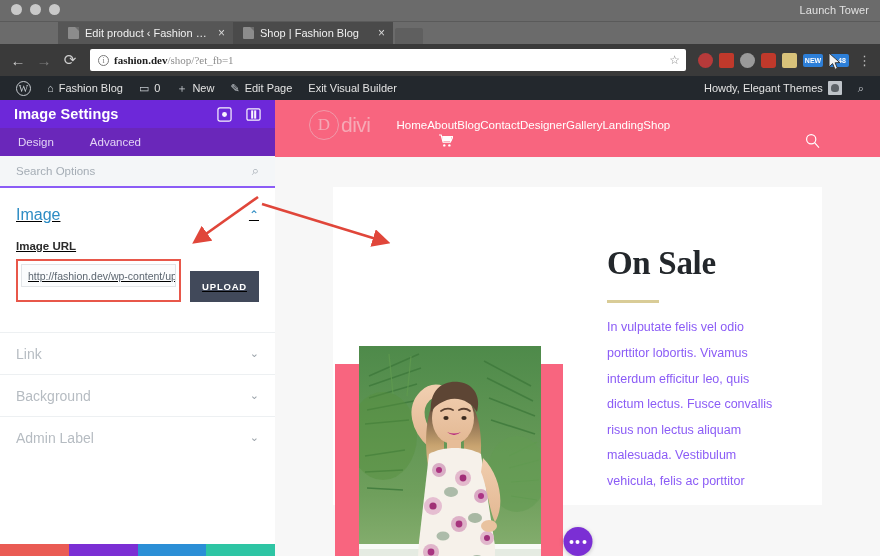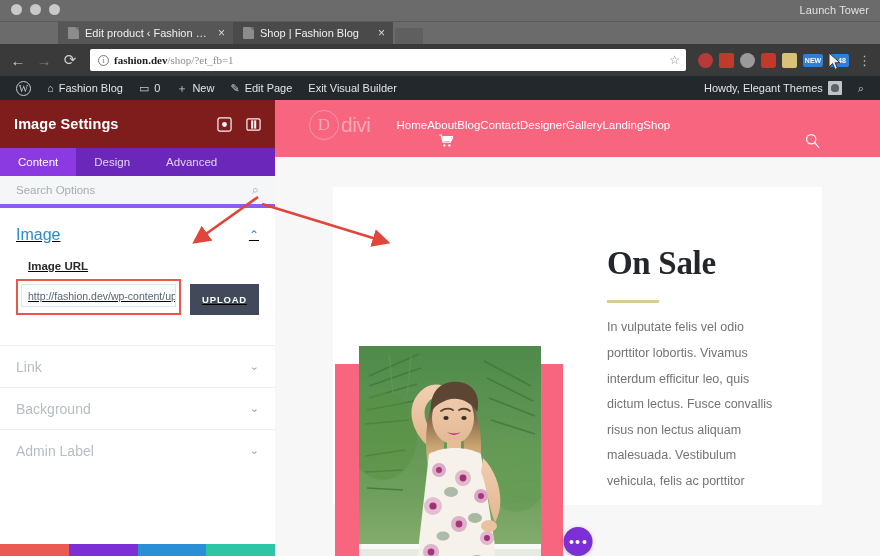--- a/index.html
+++ b/index.html
@@ -111,58 +111,58 @@
     background:#5d6368;
   }
 
   
   .stage { display: flex; height: 478px; }
 
   
   .panel { width: 275px; background: #fff; display: flex; flex-direction: column;
     position: relative; flex: 0 0 275px; }
   .panel-head {
-    background: #7f1d1d; height: 48px; display: flex; align-items: center;
+    background: #6d28d9; height: 28px; display: flex; align-items: center;
     padding: 0 14px; color: #fff;
   }
   .panel-title { font-size: 14.5px; font-weight: bold; letter-spacing: .1px; }
   .panel-head-icons { margin-left: auto; display: flex; gap: 14px; align-items: center; }
   .ph-icon { width: 15px; height: 15px; opacity: .95; }
   .panel-tabs { display: flex; background: #6a27ba; height: 28px; }
   .ptab {
     flex: 0 0 auto; padding: 0 18px; height: 28px; display: flex;
     align-items: center; font-size: 11.5px; color: #e2d2f5;
   }
   .ptab.active { background: #8a3ae0; color: #fff; }
   .search-opts {
-    height: 32px; background: #f4f6f8; border-bottom: 4px solid #8b5cf6;
+    height: 32px; background: #f4f6f8; border-bottom: 2px solid #8b5cf6;
     display: flex; align-items: center; padding: 0 16px;
   }
   .search-opts span { font-size: 11.5px; color: #a5adb5; }
   .search-opts .mag { margin-left: auto; color: #a5adb5; font-size: 13px; }
   .panel-body { flex: 1 1 auto; overflow: hidden; background: #fff; }
   .sec-open { padding: 18px 16px 6px; text-decoration: underline; }
   .sec-open-head { display: flex; align-items: center; }
   .sec-open-title { color: #2d8cc4; font-size: 16px; }
   .chev { margin-left: auto; color: #2d8cc4; font-size: 12px; line-height: 1; }
-  .field-label { font-size: 11.5px; color: #2b2b2b; font-weight: bold; margin: 16px 12px 7px; }
+  .field-label { font-size: 11.5px; color: #2b2b2b; font-weight: bold; margin: 16px 0 7px; }
   .url-row { display: flex; align-items: stretch; gap: 9px; }
   .url-box {
     flex: 1 1 auto; border: 2px solid #e8574a; padding: 3px; min-width: 0;
   }
   .url-input {
     width: 100%; height: 23px; border: 1px solid #e2e5e8; background: #fbfcfd;
     font-size: 10.5px; color: #5c6670; padding: 0 6px; line-height: 23px;
     white-space: nowrap; overflow: hidden;
     font-family: "Liberation Sans", sans-serif;
   }
   .upload-btn {
     background: #41495a; color: #fff; font-size: 9.5px; font-weight: bold;
     letter-spacing: .8px; padding: 0 12px; display: flex; align-items: center;
-    height: 31px; border: none; margin-top: 5px;
+    height: 31px; border: none; margin-top: 12px;
   }
   .sec-row {
     padding: 0 16px; height: 42px; display: flex; align-items: center;
     border-top: 1px solid #edf0f2;
   }
   .sec-row-title { font-size: 14px; color: #b6bcc2; }
   .sec-row .chev { color: #9aa2a9; font-size: 11px; }
 
   .panel-actions { display: flex; height: 34px; flex: 0 0 34px; }
   .act { flex: 1 1 0; display: flex; align-items: center; justify-content: center;
@@ -204,21 +204,21 @@
     position: absolute; left: 24px; top: 0; width: 182px; height: 270px;
     overflow: hidden; background: #2f6b3a;
   }
   .text-col { flex: 1 1 auto; padding: 48px 42px 0 42px; }
   .on-sale {
     font-family: "Liberation Serif", serif; font-size: 33px; color: #23272b;
     font-weight: bold; letter-spacing: -.3px;
   }
   .gold-rule { width: 52px; height: 3px; background: #d9cc97; margin-top: 18px; }
   .body-copy {
-    margin-top: 12px; color: #737373; font-size: 12.5px; line-height: 2.05;
+    margin-top: 12px; color: #8b5cf6; font-size: 12.5px; line-height: 2.05;
     max-width: 185px;
   }
   .fab {
     position: absolute; left: 50%; transform: translateX(-50%);
     bottom: 22px; width: 29px; height: 29px; border-radius: 50%;
     background: #7b2fd4; display: flex; align-items: center; justify-content: center;
     gap: 2.5px; box-shadow: 0 1px 4px rgba(0,0,0,.22);
   }
   .fab i { width: 4px; height: 4px; border-radius: 50%; background: #fff; display: block; }
 
@@ -319,21 +319,20 @@
         </svg>
         <svg class="ph-icon" viewBox="0 0 16 16">
           <rect x="1" y="2" width="14" height="12" rx="1.5" fill="none" stroke="#fff" stroke-width="1.3"></rect>
           <rect x="5.5" y="3.6" width="2.2" height="8.8" fill="#fff"></rect>
           <rect x="8.7" y="3.6" width="2.2" height="8.8" fill="#fff"></rect>
         </svg>
       </span>
     </div>
 
     <div class="panel-tabs">
-      <span class="ptab active">Content</span>
       <span class="ptab">Design</span>
       <span class="ptab">Advanced</span>
     </div>
 
     <div class="search-opts">
       <span>Search Options</span>
       <span class="mag">⌕</span>
     </div>
 
     <div class="panel-body">

